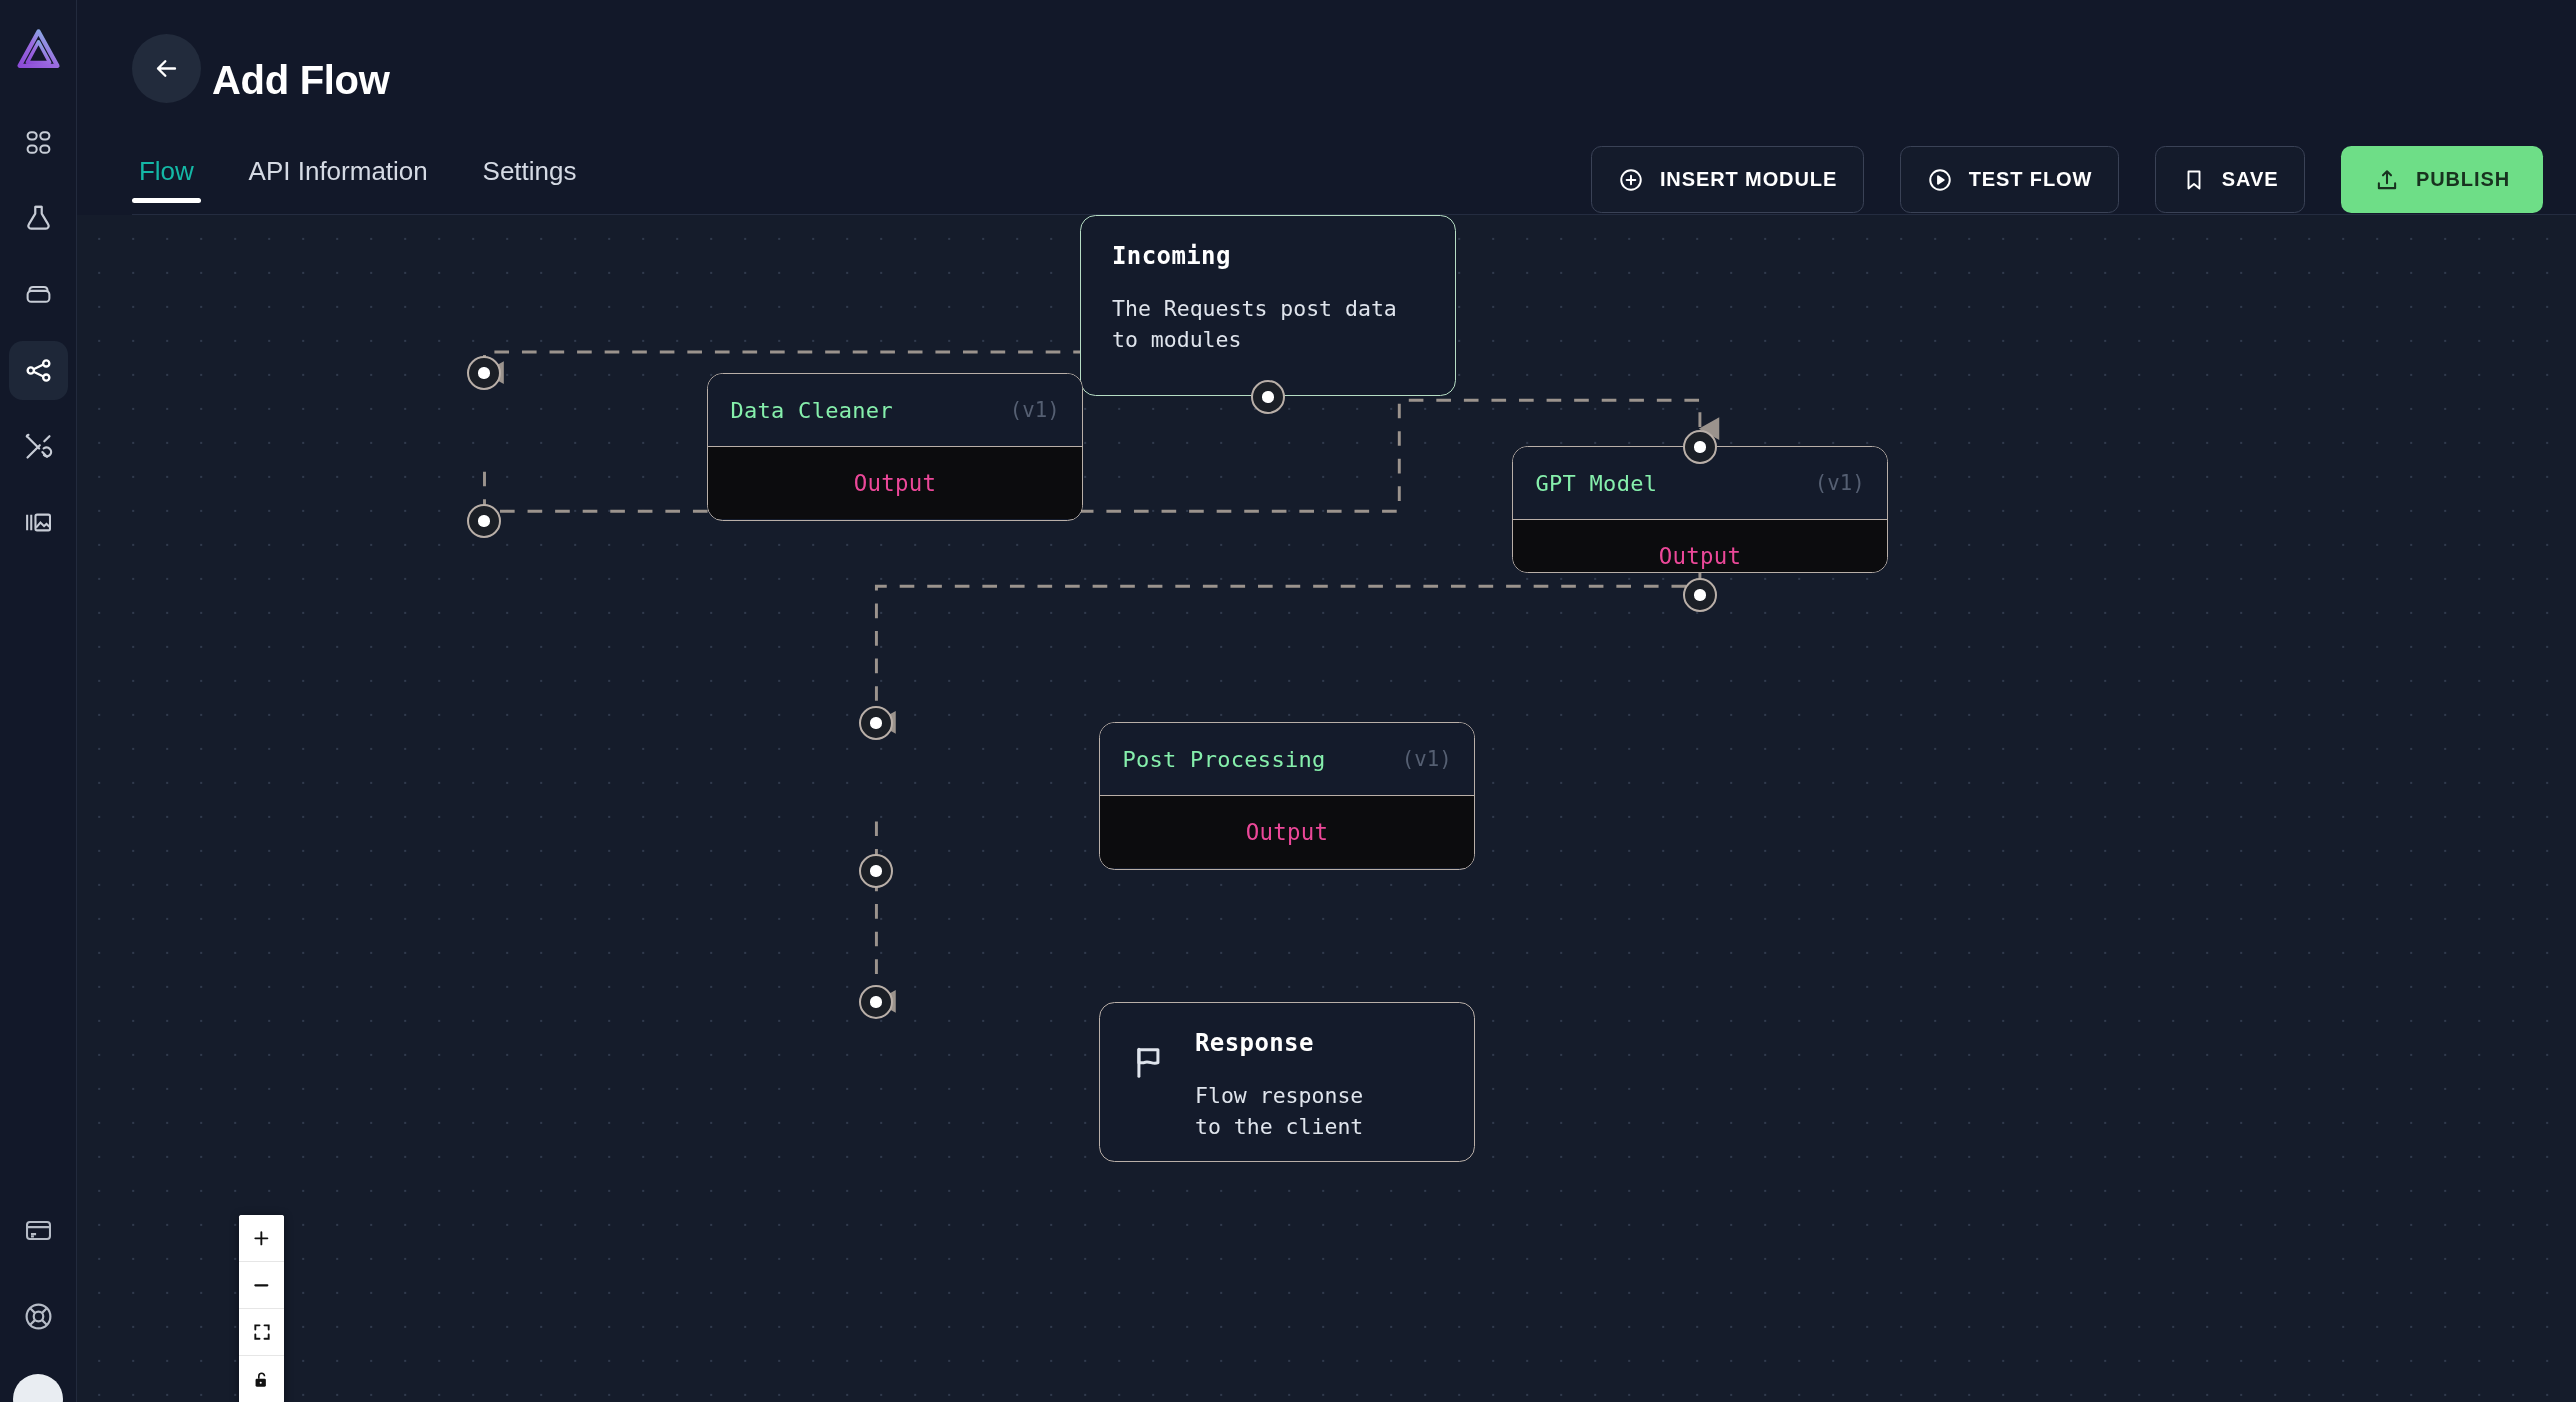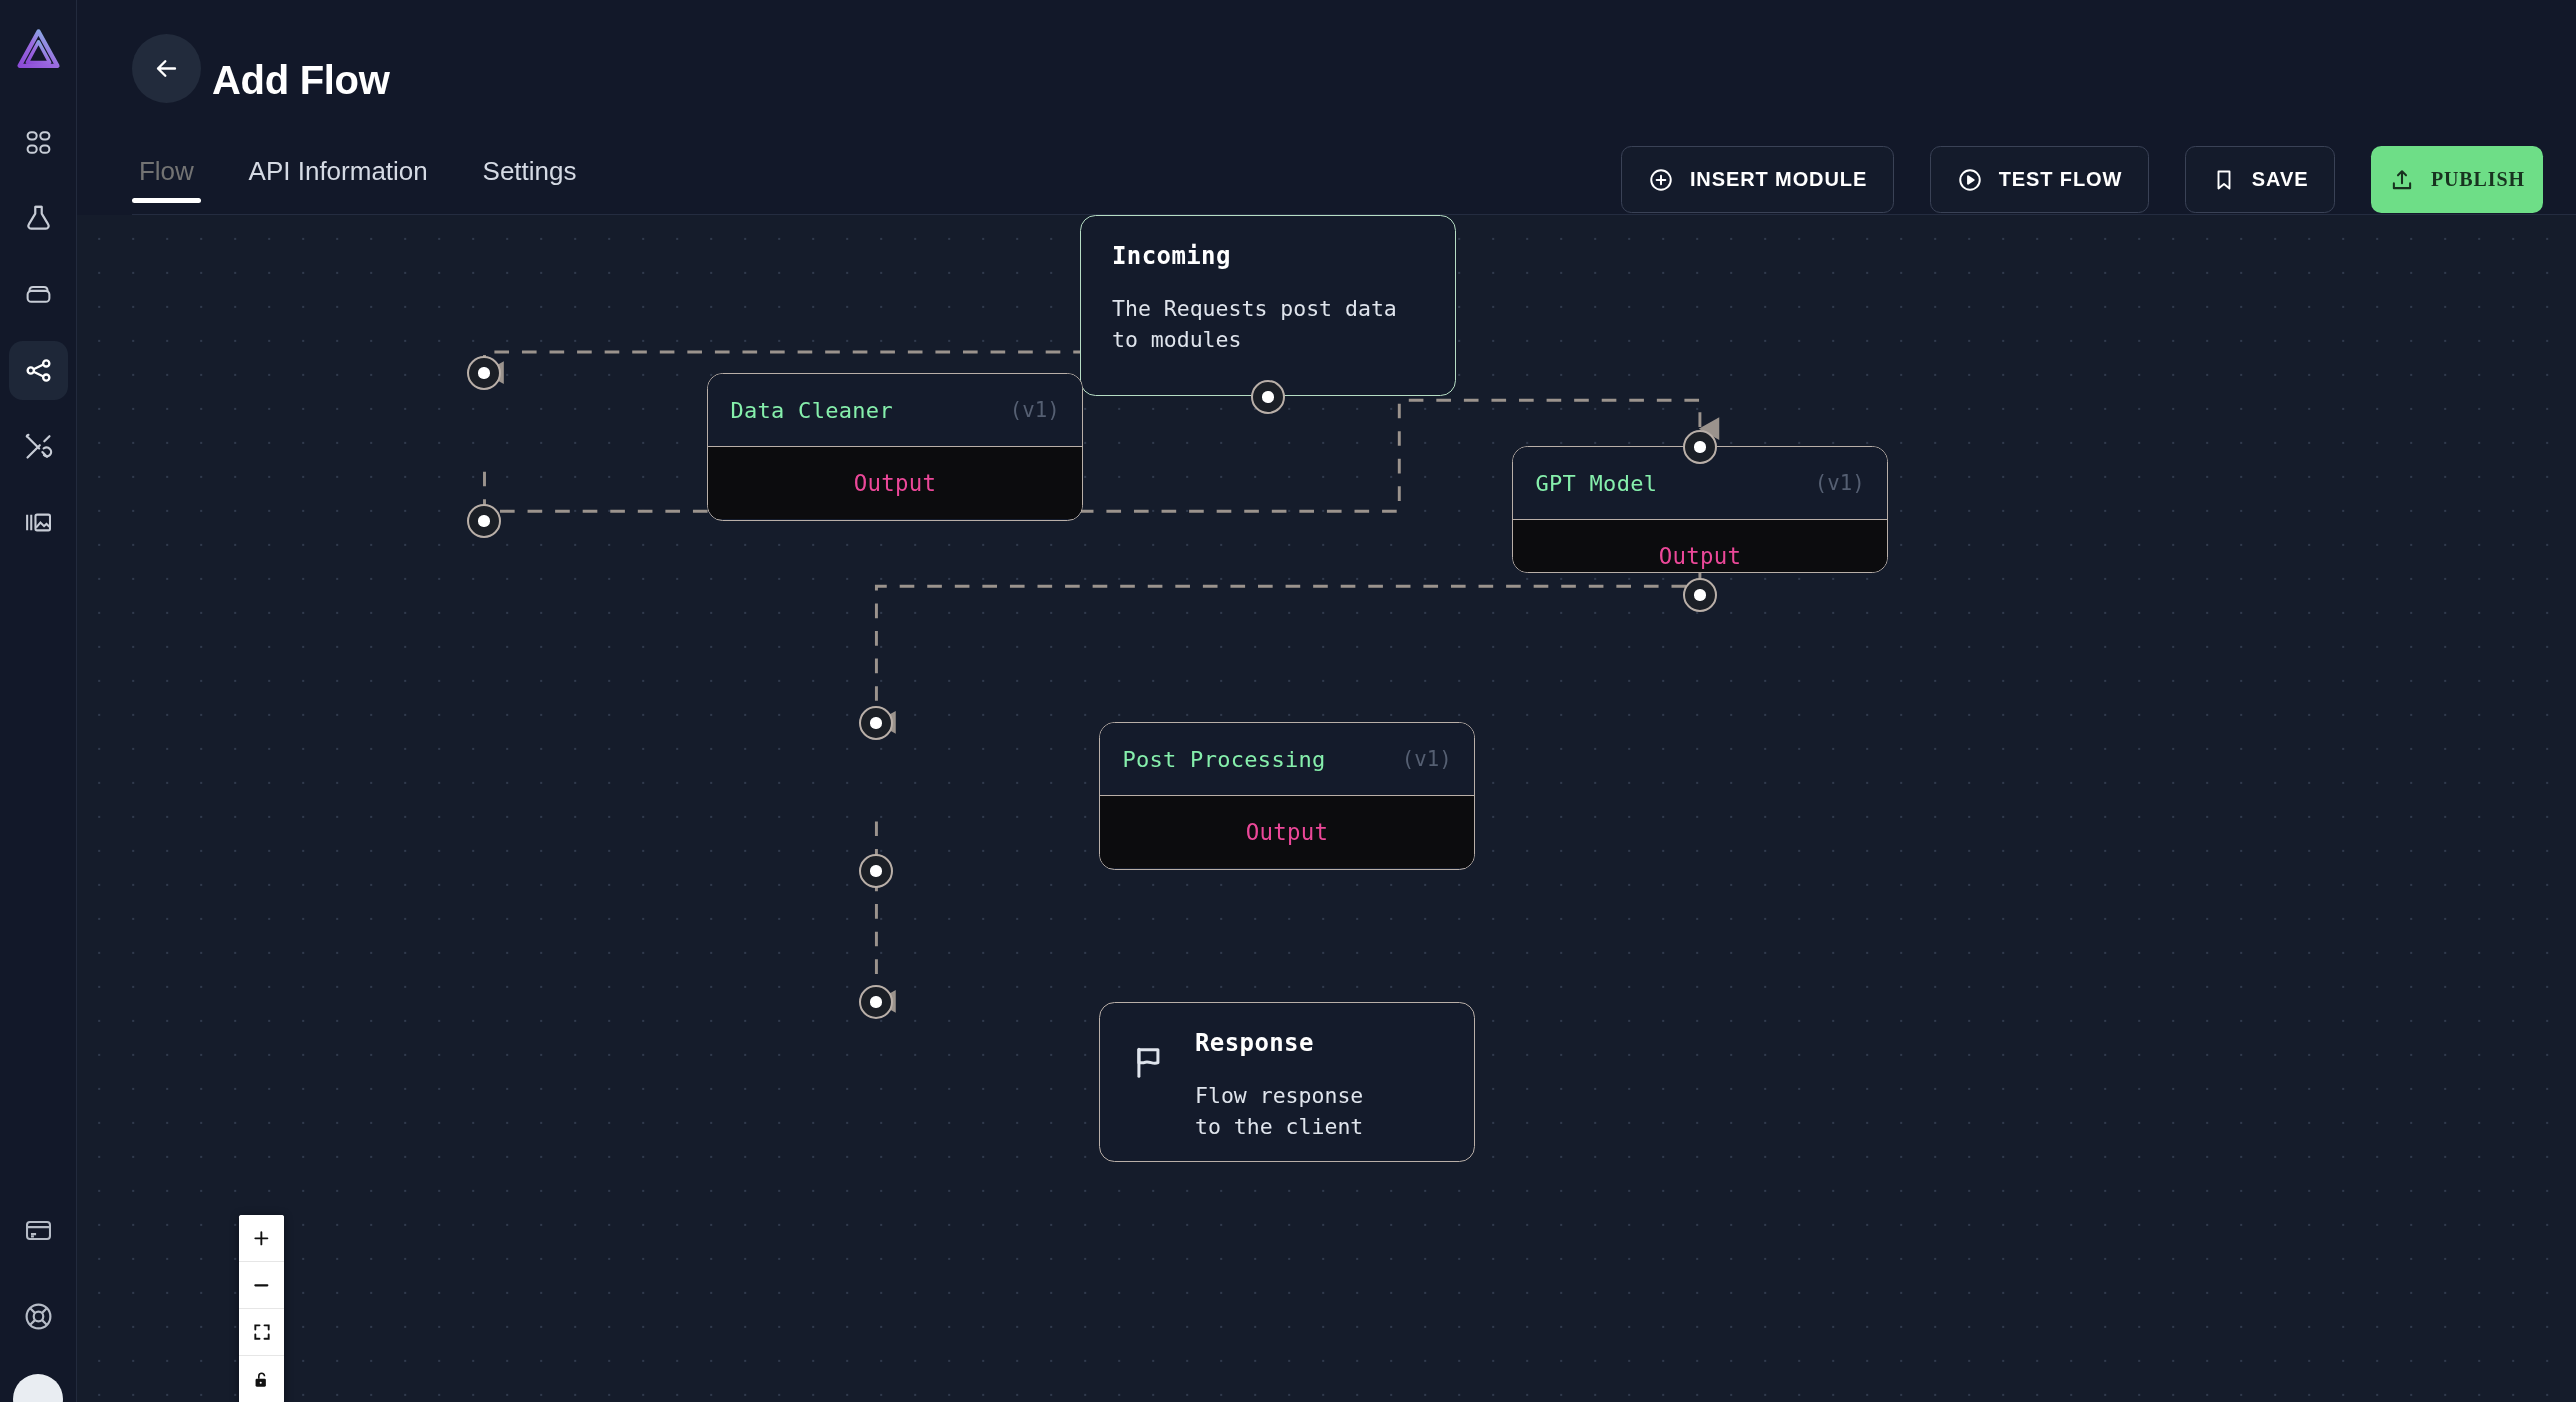--- a/index.html
+++ b/index.html
@@ -103,21 +103,21 @@
     align-items: flex-end;
   }
   .tab {
     font-size: 26px;
     color: #d5dae4;
     padding: 0 6.9px 15.5px 6.9px;
     cursor: pointer;
     position: relative;
     white-space: nowrap;
   }
-  .tab.active { color: #737373; }
+  .tab.active { color: #14b8a6; }
   .tab.active::after {
     content: "";
     position: absolute;
     left: 0; right: 0; bottom: 0;
     height: 4.3px;
     background: #ffffff;
     border-radius: 2.6px;
   }
   .tabs-underline {
     position: absolute;
@@ -150,22 +150,21 @@
     font-size: 20px;
     font-weight: 600;
     letter-spacing: 0.9px;
     cursor: pointer;
     white-space: nowrap;
   }
   .act-btn.publish {
     background: #6ede87;
     color: #18321f;
     border: none;
-    padding: 0 18px;
-    font-family: Liberation Serif, serif;
+    padding: 0 33px;
   }
 
   
   .canvas {
     position: relative;
     flex: 1;
     background-color: #151c2b;
     background-image: radial-gradient(#303a4d 1.4px, transparent 1.4px);
     background-size: 34px 34px;
     background-position: 5.2px 6.9px;

